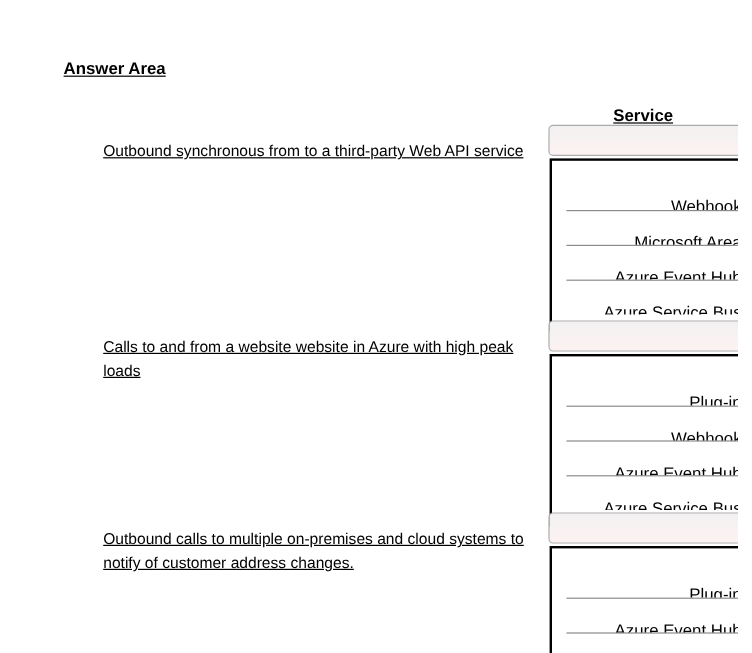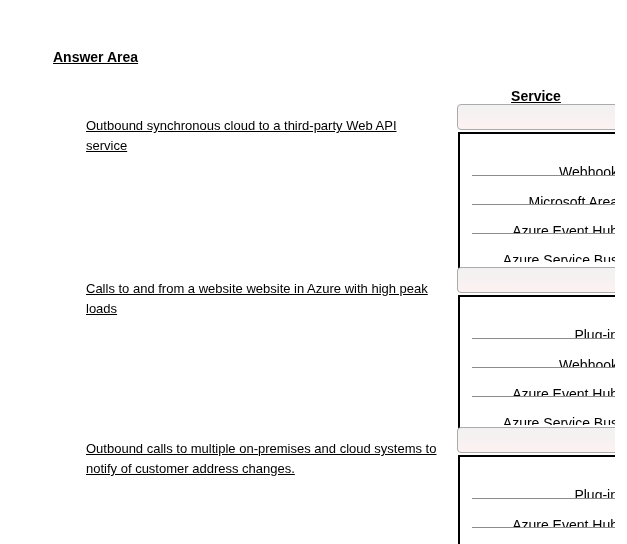--- a/index.html
+++ b/index.html
@@ -105,21 +105,21 @@
   .opt + .opt { border-top: 1px solid var(--list-divider); }
 </style>
 </head>
 <body>
 
 <div id="canvas">
   <div class="page-title">Answer Area</div>
   <div class="col-header method">Service</div>
   <div id="rows">
   <div class="row">
-    <div class="desc">Outbound synchronous cloud to a third-party Web API service</div>
+    <div class="desc">Outbound synchronous from to a third-party Web API service</div>
     <div class="select">
       <span class="value"></span>
       <span class="arrow-btn">
         <span class="tri"></span>
       </span>
     </div>
     <div class="listbox">
           <div class="opt">Webhook</div>
           <div class="opt">Microsoft Area</div>
           <div class="opt">Azure Event Hub</div>

